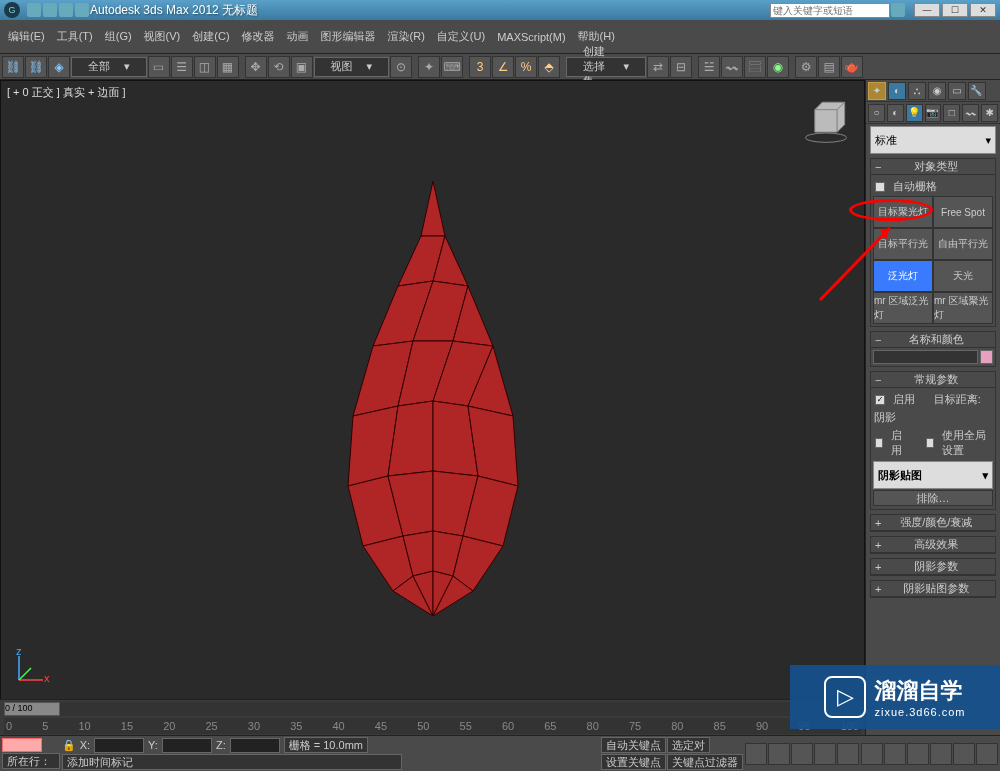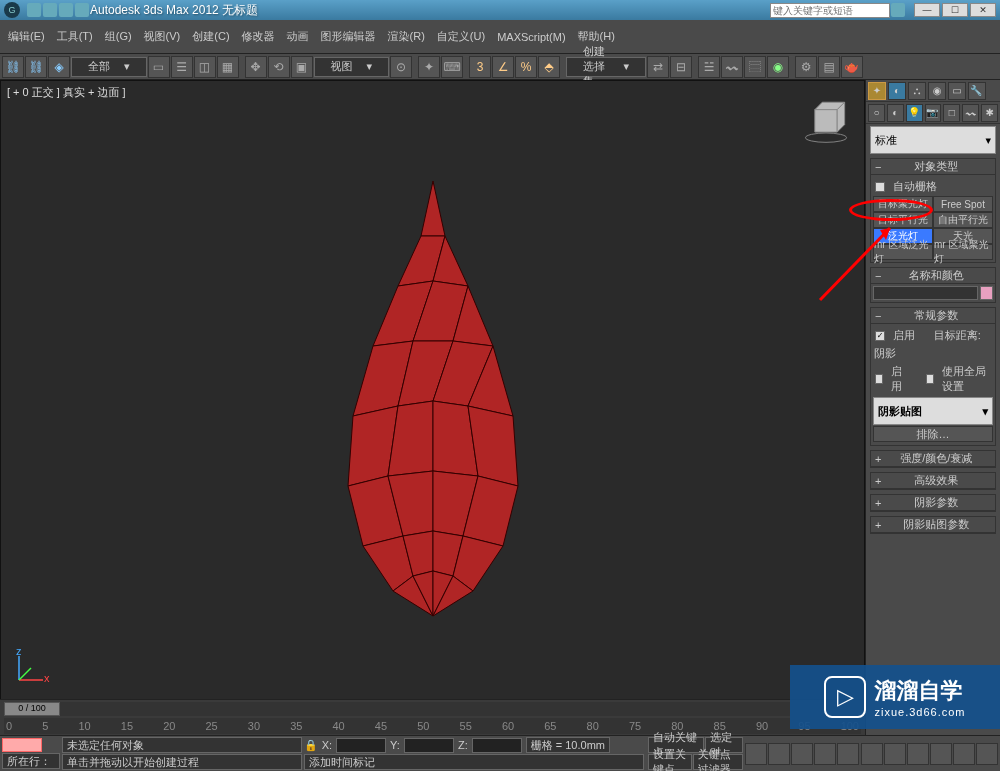--- a/index.html
+++ b/index.html
@@ -40,36 +40,36 @@
 .rpanel .tabrow { height: 22px; display: flex; align-items: center; padding: 2px; gap: 2px; border-bottom:1px solid #333;}
 .rpanel .tabrow .tab { width: 18px; height: 18px; background: #555; border: 1px solid #333; cursor: pointer; display:flex;align-items:center;justify-content:center;font-size:10px;}
 .rpanel .tabrow .tab.active{background:#3a7aa0;}
 .rpanel .tabrow .tab.y{background:#aa8833;border-color:#cc9944;}
 .rpanel .drop { margin: 2px 4px; height: 28px; background: #ddd; border: 1px solid #888; color: #000; padding: 8px 4px; display:flex;align-items:center;justify-content:space-between;}
 .rollout { margin: 2px 4px; border: 1px solid #333; background: #4a4a4a; }
 .rollout .rhead { height: 16px; background: #4a4a4a; color: #ccc; text-align: center; display:flex;align-items:center;justify-content:center; border-bottom:1px solid #333; padding:0 4px;}
 .rollout .rhead .dash{margin-right:auto;}
 .rollout .rbody { padding: 2px; }
 .btnrow { display: flex; gap: 0; }
-.btnrow .pbtn { flex: 1; height: 16px; background: #555; border: 1px solid #333; color: #ccc; cursor: pointer; display:flex;align-items:center;justify-content:center; font-size:10px;}
+.btnrow .pbtn { flex: 1; height: 32px; background: #555; border: 1px solid #333; color: #ccc; cursor: pointer; display:flex;align-items:center;justify-content:center; font-size:10px;}
 .btnrow .pbtn.hl { background: #3a7aff; color: #fff; }
 .checkbox-row{display:flex;align-items:center;gap:8px;padding:2px;font-size:10px;}
 .chk{width:10px;height:10px;background:#ddd;border:1px solid #666;display:inline-flex;align-items:center;justify-content:center;font-size:8px;color:#000;}
 .swatch { width: 100%; height: 14px; background: #333; border: 1px solid #666; }
 .colorbox{width:14px;height:14px;background:#e8a0c0;border:1px solid #666;}
 .rpanel .wide-btn{height:16px;background:#555;border:1px solid #333;color:#ccc;text-align:center;display:flex;align-items:center;justify-content:center;margin:1px 0;}
 
 
 .highlight{position:absolute; border:3px solid #f00; border-radius:50%; pointer-events:none;}
 .arrow{position:absolute; pointer-events:none;}
 
 
 .timeslider { position: absolute; bottom: 36px; left: 0; right: 135px; height: 36px; background: #3a3a3a; border-top: 1px solid #222; }
 .timeslider .slider{height:14px;background:#333;margin:2px 4px;position:relative;}
-.timeslider .slider .handle{position:absolute;left:0;width:56px;height:14px;background:#888;border:1px solid #555;color:#000;font-size:9px;text-align:center;}
+.timeslider .slider .handle{position:absolute;left:0;width:56px;height:14px;background:#888;border:1px solid #555;color:#000;font-size:9px;text-align:left;}
 .timeslider .ruler{height:16px;background:#333;margin:0 4px;color:#888;font-size:9px;display:flex;justify-content:space-between;padding:2px 2px 0;}
 .statusbar { position: absolute; bottom: 0; left: 0; right: 0; height: 36px; background: #4a4a4a; border-top: 1px solid #222; display: flex; align-items: center; padding: 0 2px; gap: 2px; font-size:10px;}
 .statusbar .sbox{height:16px;background:#333;border:1px solid #666;padding:0 4px;display:flex;align-items:center;color:#ccc;}
 .statusbar .col{display:flex;flex-direction:column;gap:1px;}
 .statusbar .spin{width:50px;height:15px;background:#222;border:1px solid #666;color:#ccc;padding:0 2px;}
 .statusbar .lbl{color:#ccc;}
 .statusbar .navbtns{display:flex;gap:1px;}
 .statusbar .navbtns .nb{width:22px;height:22px;background:#555;border:1px solid #333;}
 .statusbar .redbox{width:40px;height:14px;background:#faa;border:1px solid #f66;}
 
@@ -364,24 +364,20 @@
       <span>95</span>
       <span>100</span>
   </div>
 </div>
 
 <div class="statusbar">
   <div class="col">
     <div class="redbox"></div>
     <div class="sbox" style="width:58px">所在行：</div>
   </div>
-  <div class="col" style="flex:0 0 240px">
-    <div class="sbox" style="width:240px">未选定任何对象</div>
-    <div class="sbox" style="width:240px">单击并拖动以开始创建过程</div>
-  </div>
   <div class="col">
     <div style="display:flex;gap:4px;align-items:center">
       <span>🔒</span>
       <span class="lbl">X:</span>
         <input class="spin" style="">
       <span class="lbl">Y:</span>
         <input class="spin" style="">
       <span class="lbl">Z:</span>
         <input class="spin" style="">
       <span class="sbox">栅格 = 10.0mm</span>

